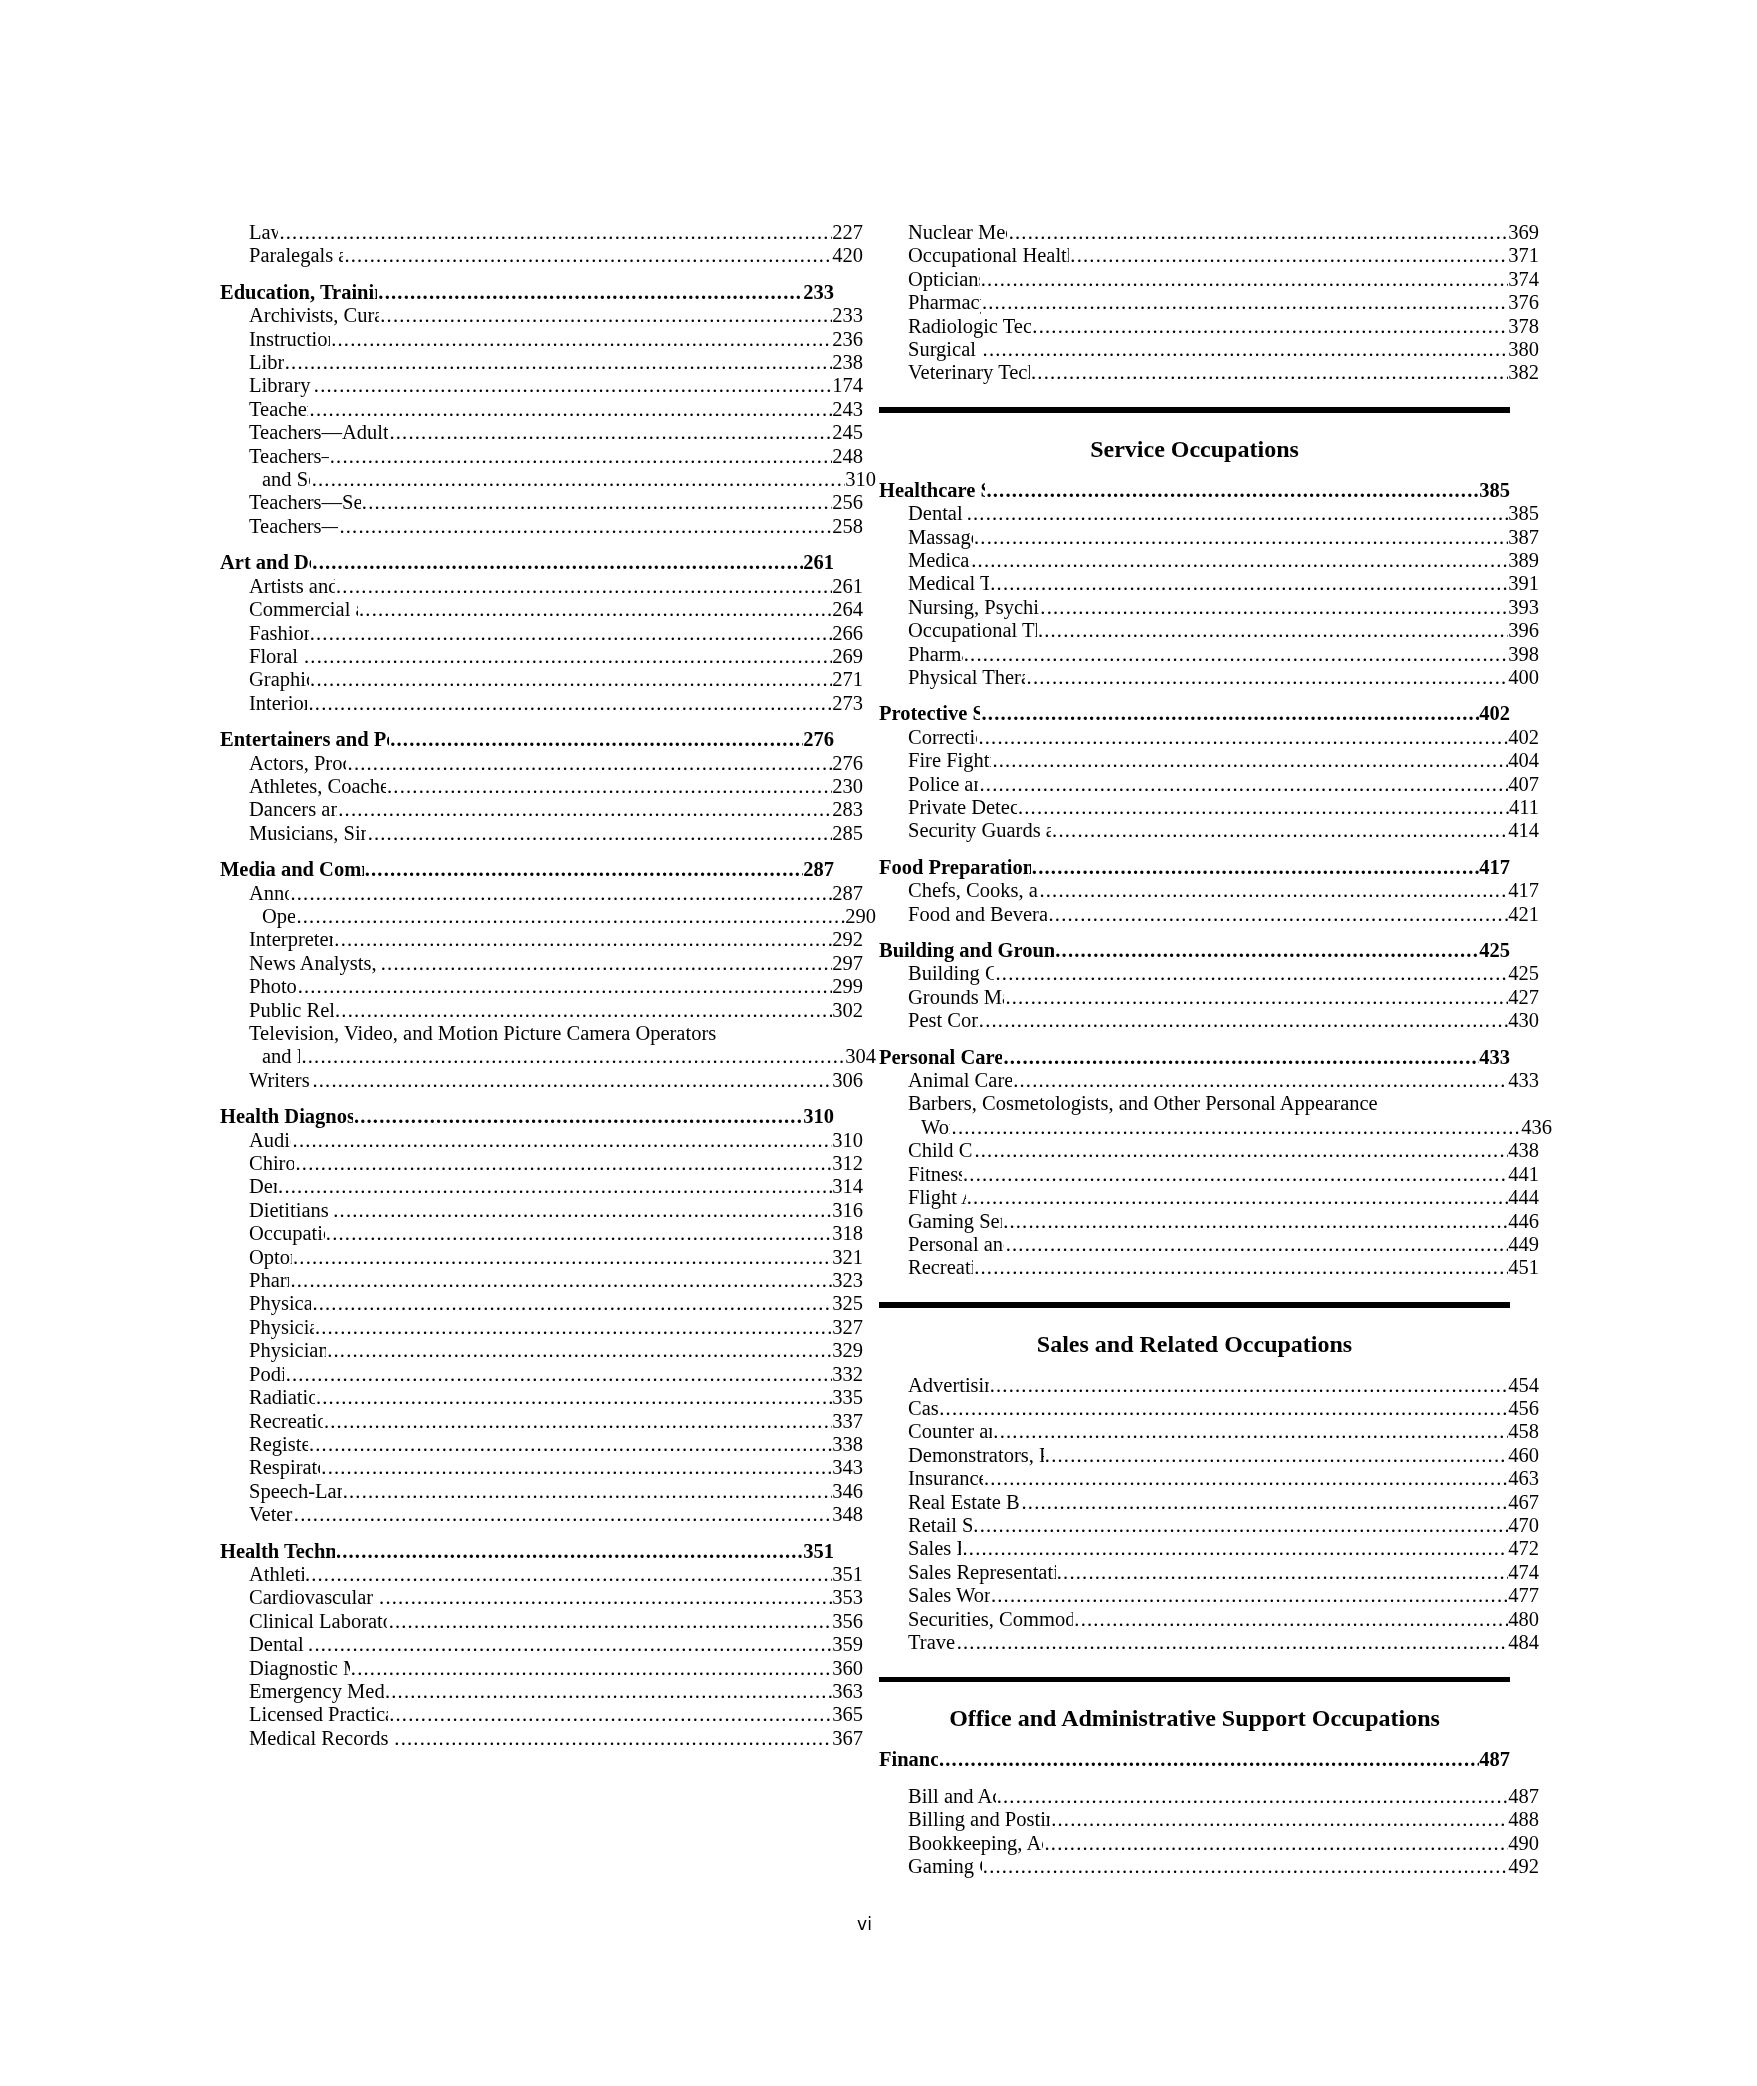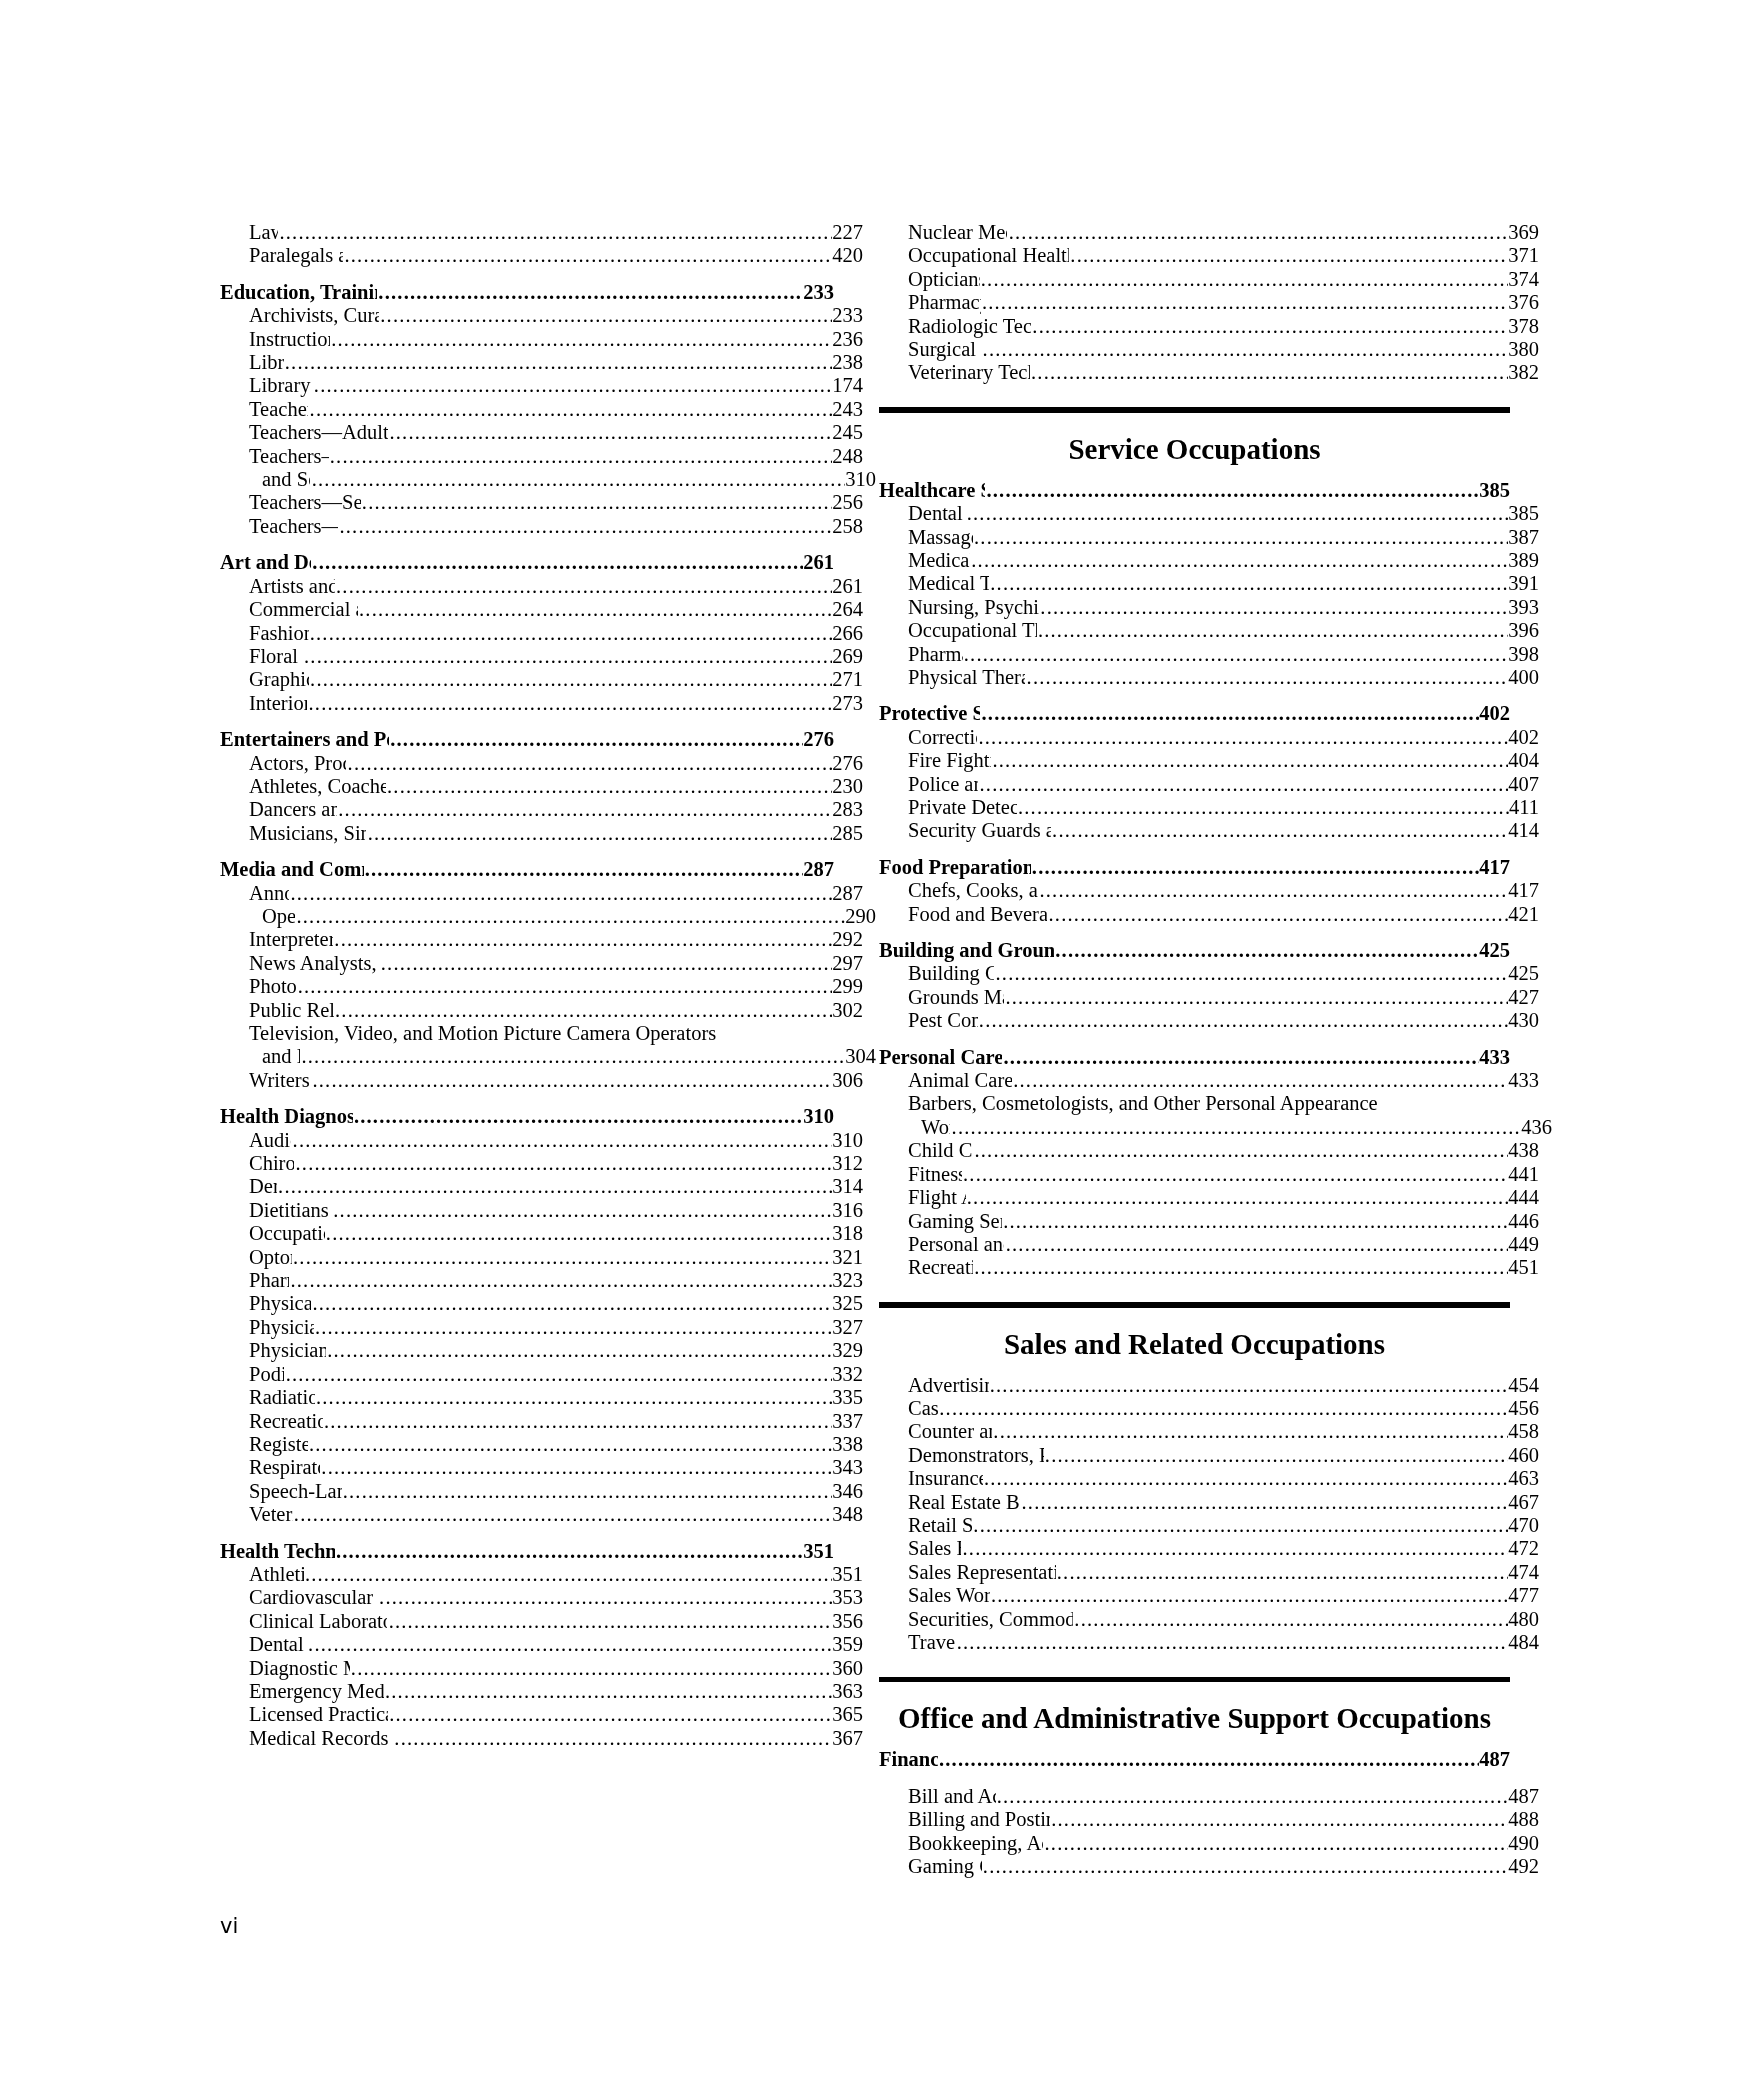--- a/index.html
+++ b/index.html
@@ -42,35 +42,36 @@
 
   .heading { font-weight: 700; margin-top: 13px; }
   .heading .row { padding-left: 0; }
 
   .divider {
     height: 5.9px;
     background: #000;
     margin-top: 22px;
   }
   .section-title {
-    font-size: 29px;
+    font-size: 24px;
     line-height: 32px;
     font-weight: 700;
     text-align: center;
     margin: 20px 0 14px 0;
   }
   .gap { height: 13px; }
 
   .footer {
     position: absolute;
     left: 220px;
     width: 1289px;
     top: 1914px;
+    text-align: center;
     font-family: "DejaVu Sans", "Liberation Sans", sans-serif;
-    font-size: 21px;
+    font-size: 17px;
     color: #000;
   }
 </style>
 </head>
 <body>
 
 <div class="page">
   <div class="col col-left">
       <div class="entry">
     <div class="row">

